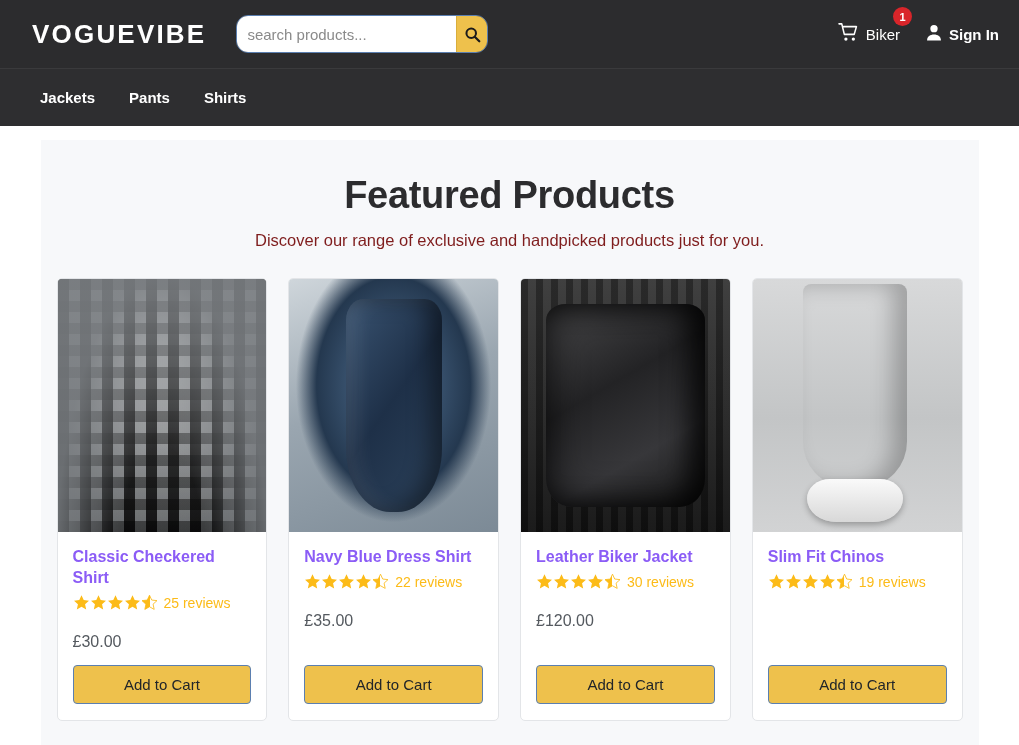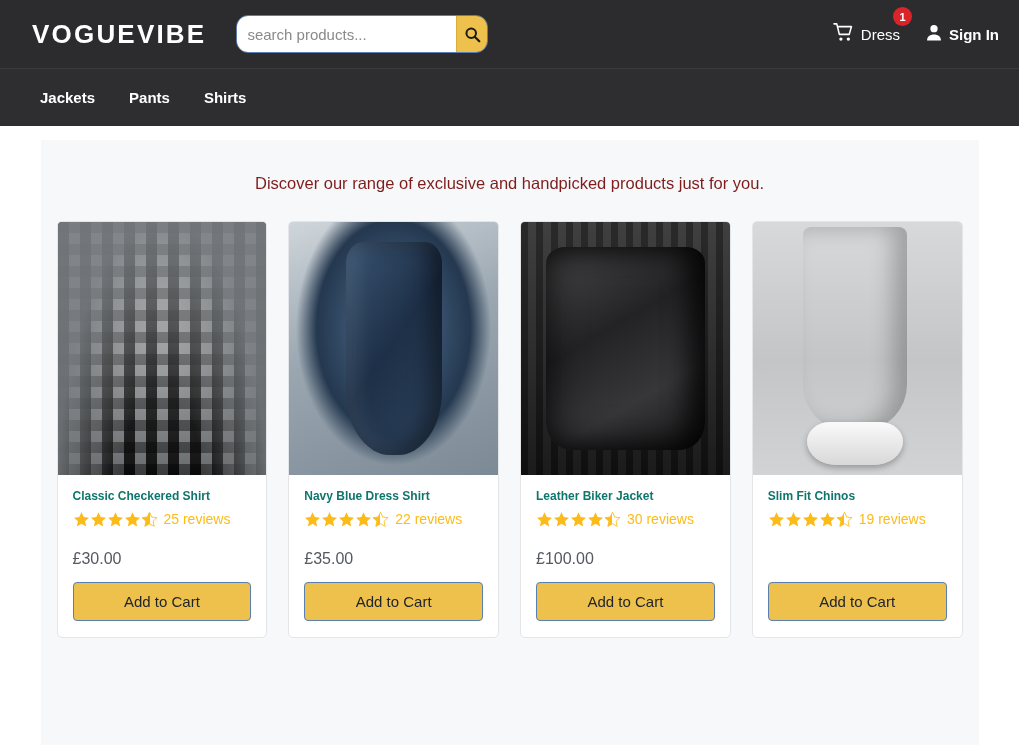--- a/index.html
+++ b/index.html
@@ -175,23 +175,23 @@
     overflow: hidden;
     background: #b9bcc0;
   }
   .card-body {
     padding: 14px 15px 16px 15px;
     display: flex;
     flex-direction: column;
     flex: 1 1 auto;
   }
   .card-title {
-    font-size: 12px;
-    font-weight: bold;
-    color: #0f766e;
+    font-size: 16px;
+    font-weight: bold;
+    color: #8b5cf6;
     line-height: 1.32;
     margin: 0 0 6px 0;
   }
   .rating {
     display: flex;
     align-items: center;
     gap: 6px;
     margin-bottom: 22px;
   }
   .stars { display: flex; gap: 0px; line-height: 1; }
@@ -300,21 +300,21 @@
     <div class="header-right">
 
       <a class="cart-link">
         <span>
           <svg width="21" height="19" viewBox="0 0 24 22" aria-hidden="true">
             <path d="M1 1h3.2l3 12.2h11.4l2.6-9H6.2" fill="none" stroke="#ffffff" stroke-width="1.8" stroke-linecap="round" stroke-linejoin="round"></path>
             <circle cx="9" cy="18.6" r="1.9" fill="#ffffff"></circle>
             <circle cx="17.6" cy="18.6" r="1.9" fill="#ffffff"></circle>
           </svg>
         </span>
-        <span class="label">Dress</span>
+        <span class="label">Biker</span>
         <span class="cart-badge">1</span>
       </a>
 
       <a class="signin-link">
         <span>
           <svg width="16" height="17" viewBox="0 0 18 19" aria-hidden="true">
             <circle cx="9" cy="5.2" r="4.1" fill="#ffffff"></circle>
             <path d="M1.2 18.4c0-4.3 3.5-6.6 7.8-6.6s7.8 2.3 7.8 6.6z" fill="#ffffff"></path>
           </svg>
         </span>
@@ -326,20 +326,21 @@
 
   <div class="navbar">
     <a class="nav-item">Jackets</a>
     <a class="nav-item">Pants</a>
     <a class="nav-item">Shirts</a>
   </div>
 
   <div class="content-outer">
     <div class="container">
 
+      <h1 class="section-title">Featured Products</h1>
       <p class="section-sub">Discover our range of exclusive and handpicked products just for you.</p>
 
       <div class="grid">
 
         <div class="card">
           <div class="card-img img-checkered"></div>
           <div class="card-body">
             <div class="card-title">Classic Checkered Shirt</div>
             <div class="rating">
               <span class="stars">
@@ -430,21 +431,21 @@
                       <linearGradient id="hs3">
                         <stop offset="50%" stop-color="#fcbb18"></stop>
                         <stop offset="50%" stop-color="#ffffff"></stop>
                       </linearGradient>
                     </defs>
                     <polygon points="10,1.4 12.6,7.1 18.8,7.8 14.2,12 15.5,18.1 10,15 4.5,18.1 5.8,12 1.2,7.8 7.4,7.1" fill="url(#hs3)" stroke="#fcbb18" stroke-width="1"></polygon>
                   </svg>
               </span>
               <span class="reviews">30 reviews</span>
             </div>
-            <div class="price">£100.00</div>
+            <div class="price">£120.00</div>
             <button class="add-btn">Add to Cart</button>
           </div>
         </div>
 
         <div class="card">
           <div class="card-img img-chinos"></div>
           <div class="card-body">
             <div class="card-title">Slim Fit Chinos</div>
             <div class="rating">
               <span class="stars">

